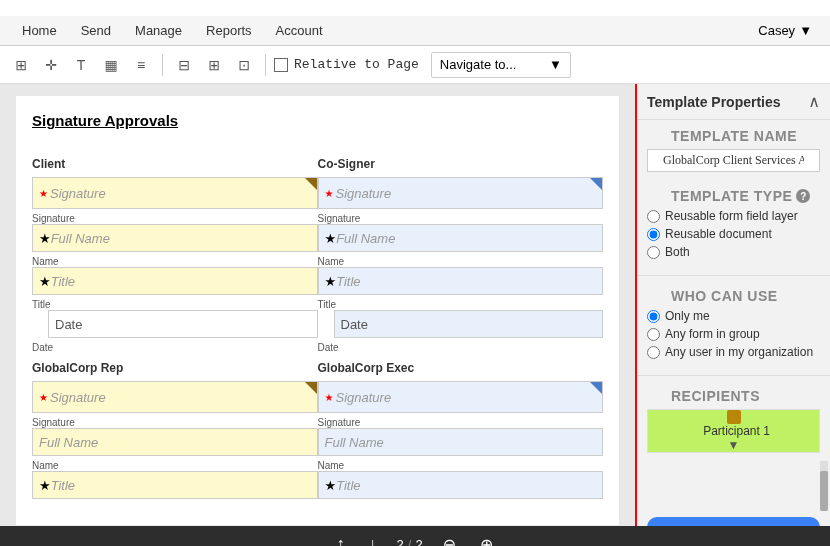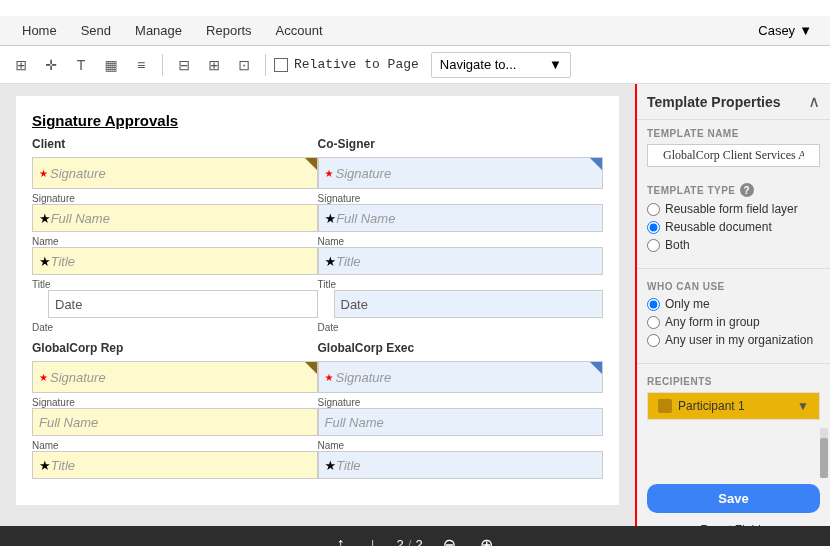--- a/index.html
+++ b/index.html
@@ -56,21 +56,21 @@
     
     .doc-area {
       flex: 1; overflow-y: auto; padding: 12px 16px;
       background: #e8e8e8;
     }
     .doc-inner {
       background: #fff; padding: 16px; min-height: 400px;
     }
     .doc-title {
       font-size: 15px; font-weight: bold; text-decoration: underline;
-      color: #000; margin-bottom: 8px;
+      color: #000; margin-bottom: 28px;
     }
     .signer-section { display: flex; margin-bottom: 8px; }
     .signer-col { flex: 1; }
     .signer-label {
       font-size: 12px; font-weight: bold; color: #333; margin-bottom: 6px;
     }
     .field-label-small { font-size: 10px; color: #555; margin-top: 4px; }
 
     .sig-field {
       border: 1px solid #ccc; height: 32px; background: #fffacd;
@@ -122,23 +122,24 @@
     }
     .panel-header {
       display: flex; align-items: center; justify-content: space-between;
       padding: 8px 10px; background: #f2f2f2; border-bottom: 1px solid #ddd;
     }
     .panel-title { font-size: 14px; font-weight: bold; color: #333; }
     .panel-collapse { cursor: pointer; font-size: 16px; color: #555; }
 
     .panel-section { padding: 8px 10px; }
     .section-label {
-      font-size: 10px; font-weight: bold; color: #888;
+      font-size: 14px; font-weight: bold; color: #888;
       text-transform: uppercase; letter-spacing: 0.5px;
       margin-bottom: 5px;
+      margin-left: 24px;
     }
     .section-label-row {
       display: flex; align-items: center; gap: 4px; margin-bottom: 5px;
     }
     .help-icon {
       width: 14px; height: 14px; border-radius: 50%;
       background: #888; color: #fff; font-size: 10px;
       display: flex; align-items: center; justify-content: center;
       cursor: pointer; font-weight: bold;
     }
@@ -152,22 +153,23 @@
       display: flex; align-items: center; gap: 5px;
       margin-bottom: 4px; cursor: pointer;
     }
     .radio-option input[type="radio"] { margin: 0; cursor: pointer; }
     .radio-label { font-size: 12px; color: #333; }
 
     .panel-divider { height: 1px; background: #ddd; margin: 4px 0; }
 
     .recipients-row {
       display: flex; align-items: center; justify-content: space-between;
-      padding: 6px 10px; background: #eab308; border: 1px solid #ddd;
+      padding: 0 10px; background: #bef264; border: 1px solid #ddd;
       margin: 4px 0;
+      flex-direction: column;
     }
     .participant-color {
       width: 14px; height: 14px; background: #b8860b; border-radius: 2px;
     }
     .participant-name { font-size: 12px; color: #333; flex: 1; margin-left: 6px; }
     .participant-arrow { font-size: 12px; color: #555; cursor: pointer; }
 
     .save-btn {
       width: calc(100% - 20px); margin: 6px 10px;
       background: #3b82f6; color: #fff; border: none;

